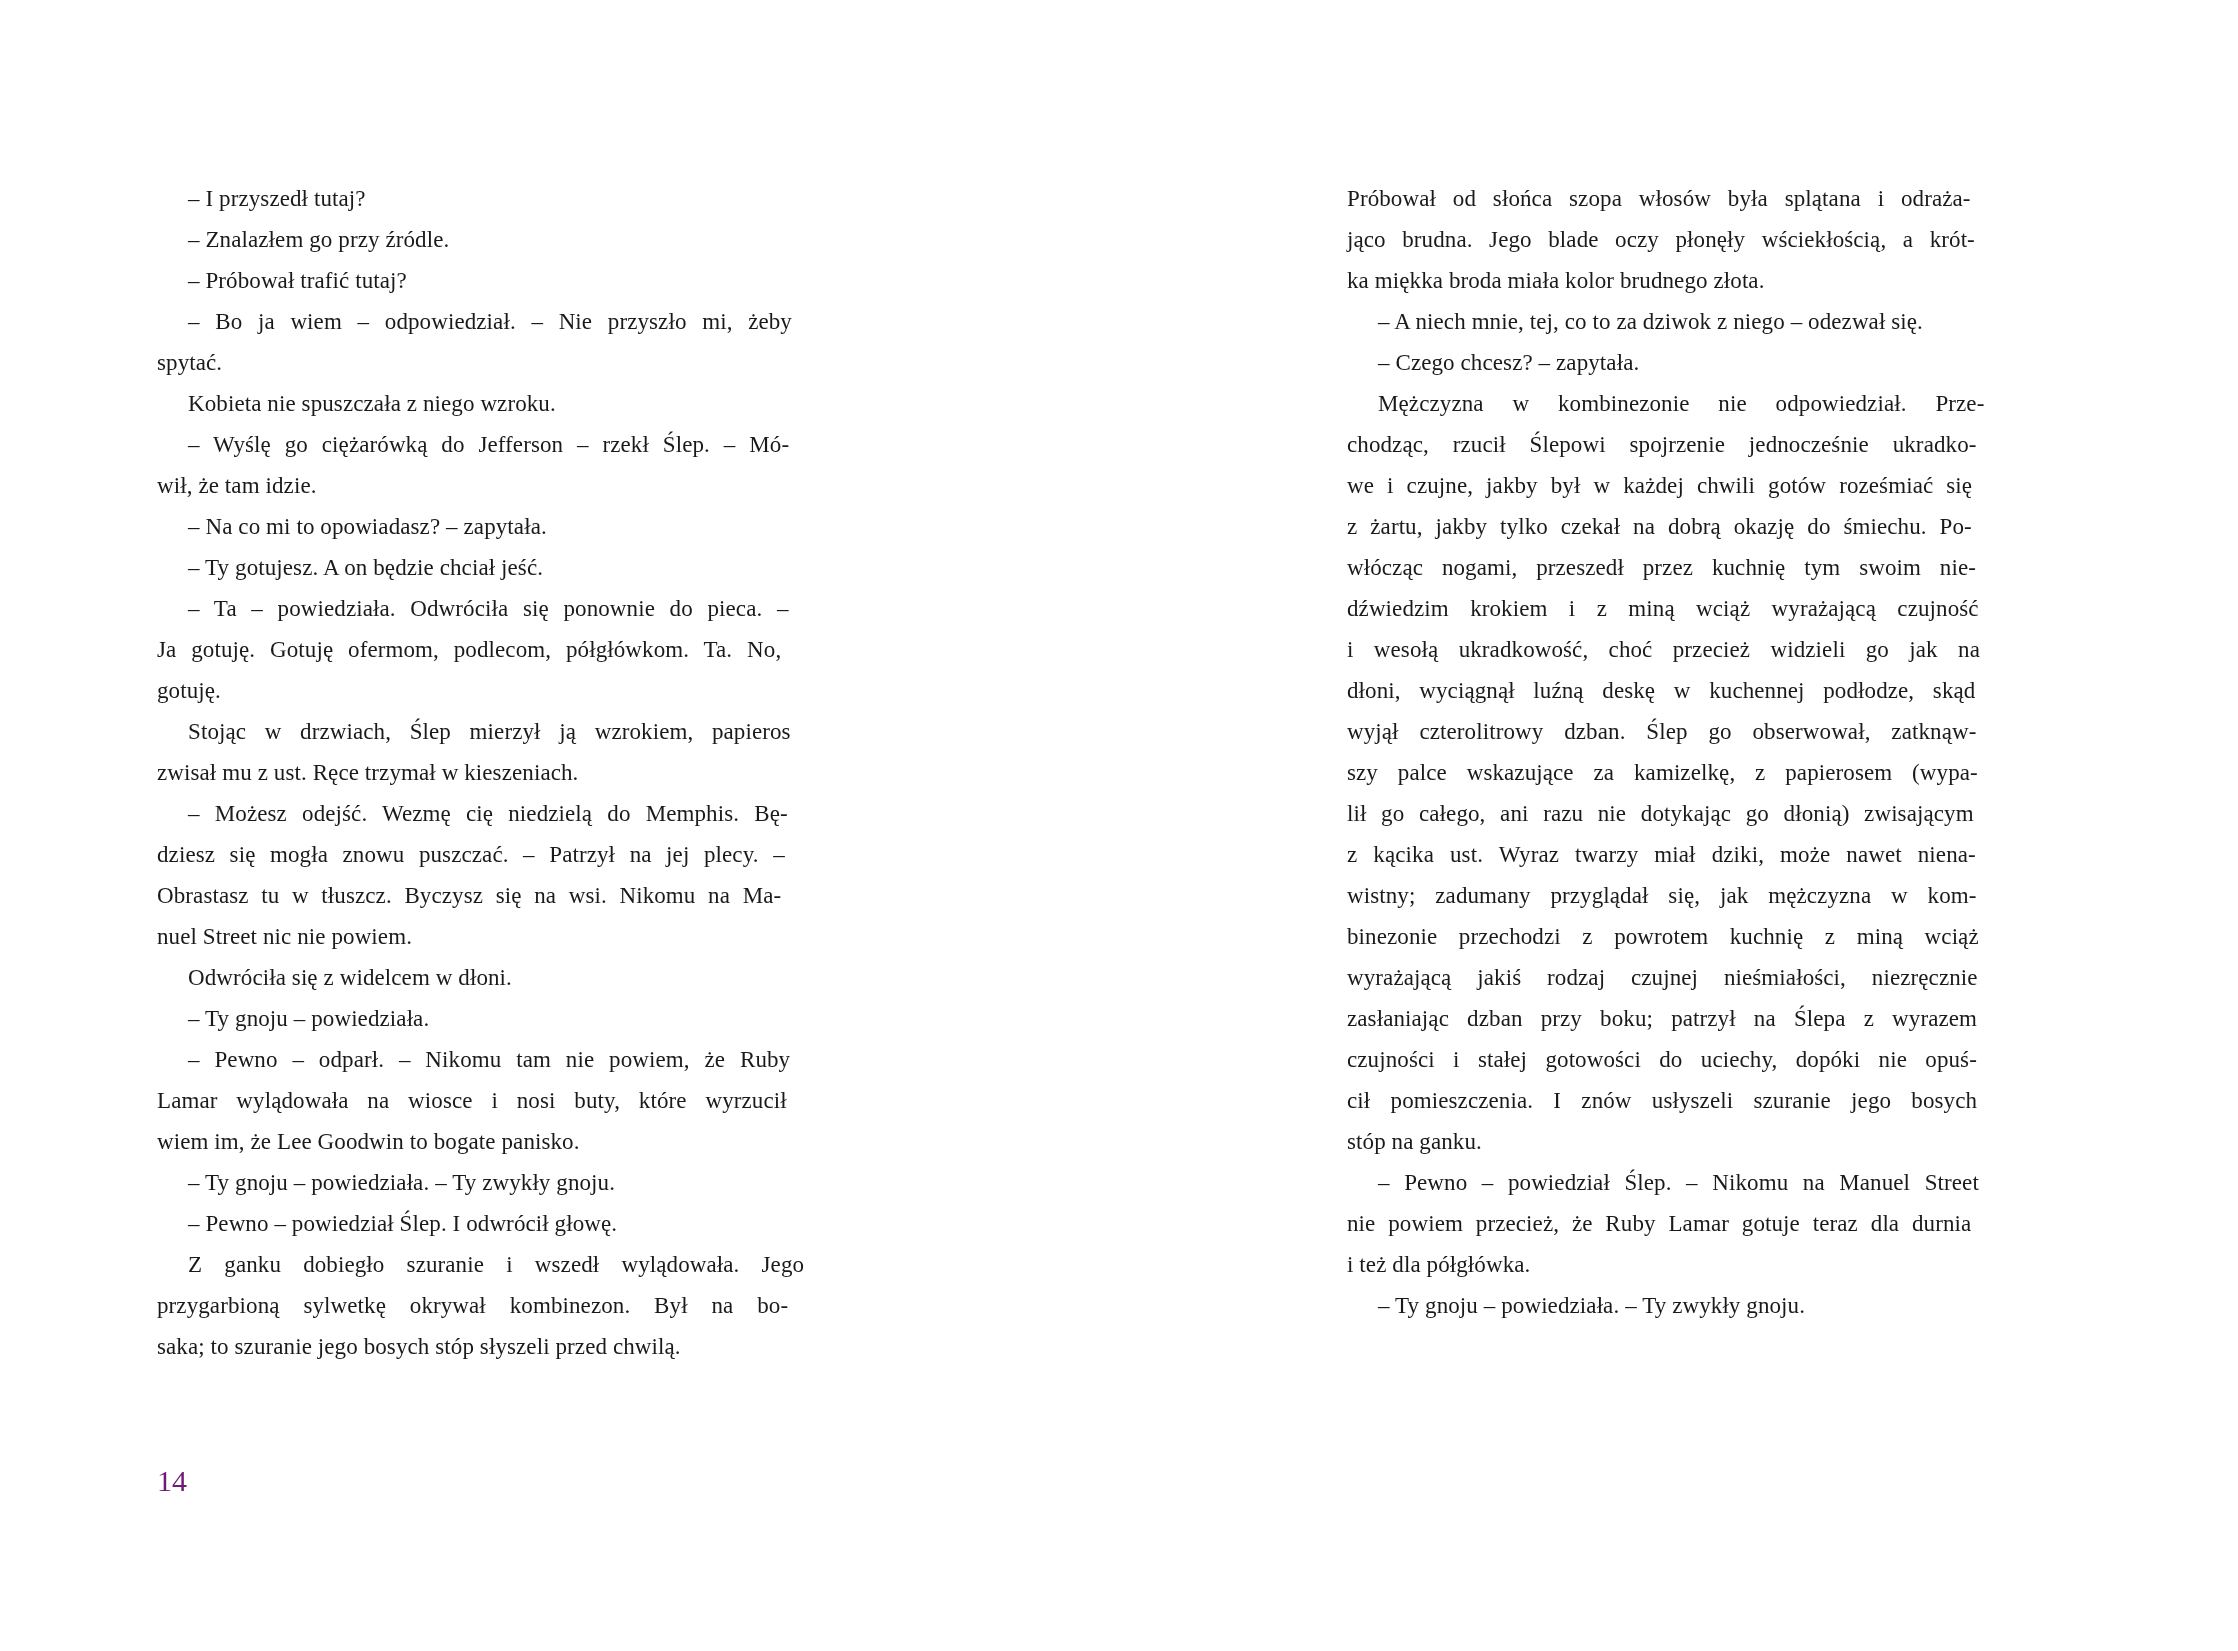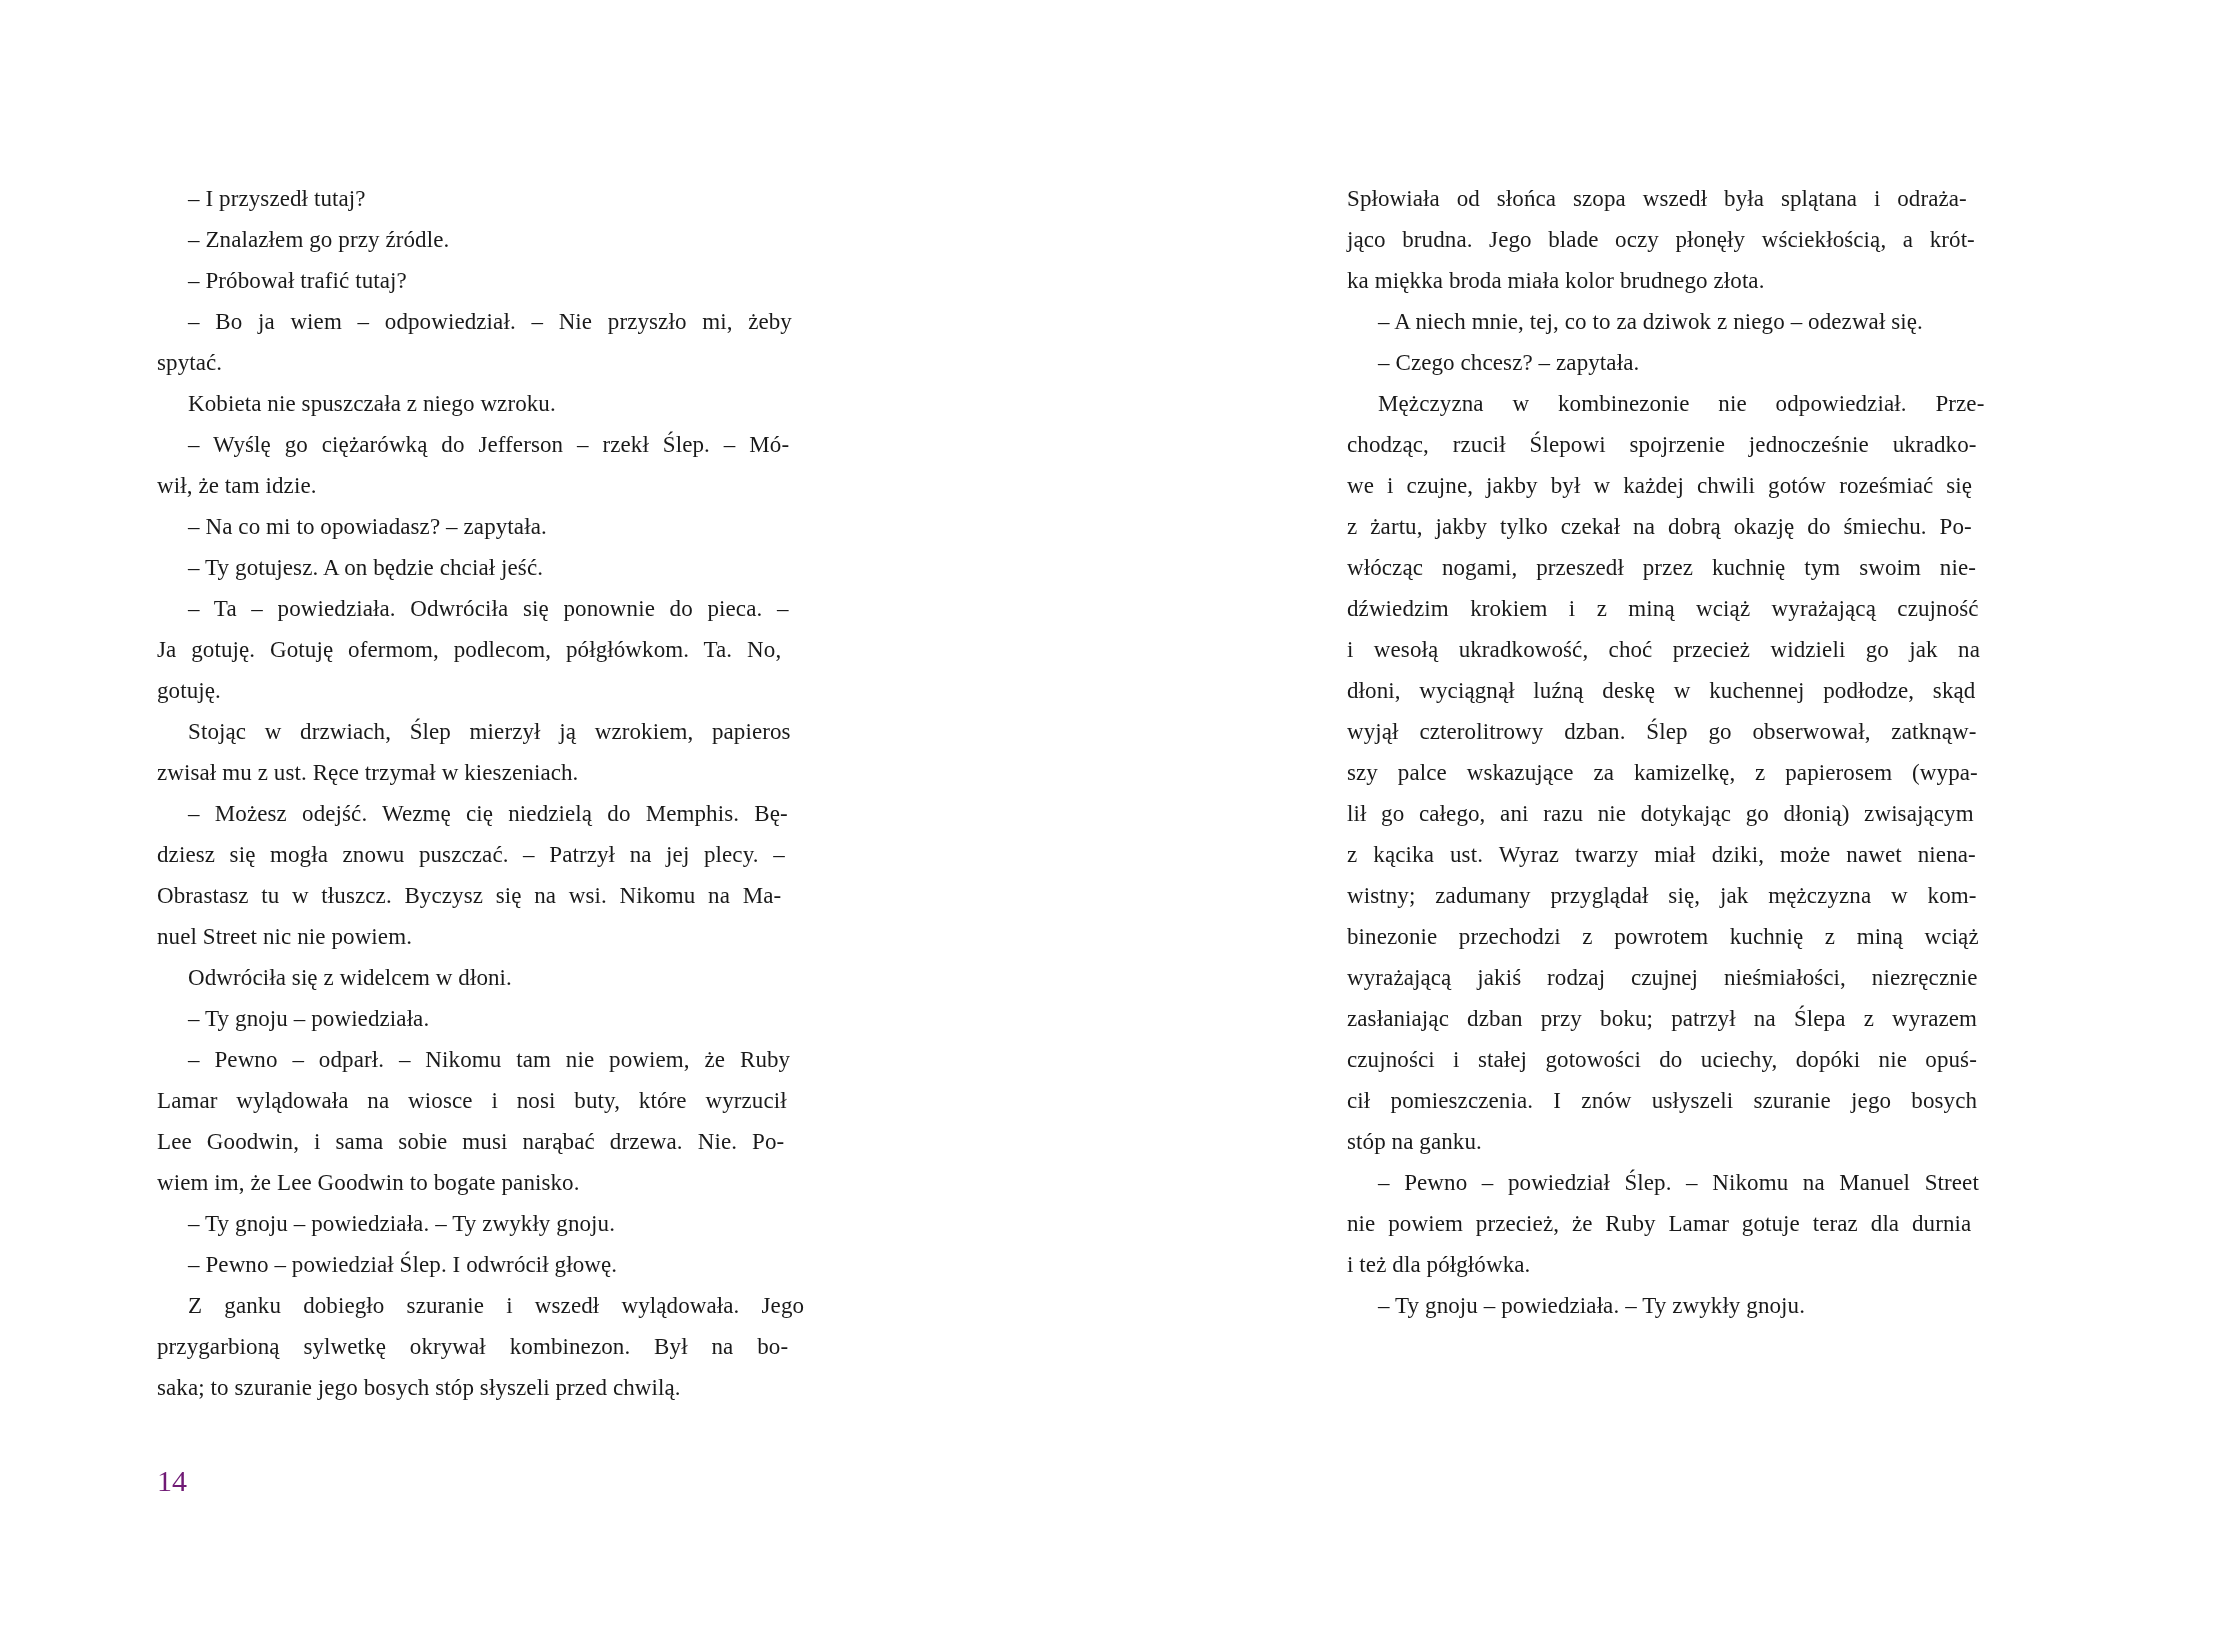--- a/index.html
+++ b/index.html
@@ -64,30 +64,29 @@
       <div class="line ind"><span style="word-spacing: 12.8px;">Stojąc w drzwiach, Ślep mierzył ją wzrokiem, papieros</span></div>
       <div class="line"><span>zwisał mu z ust. Ręce trzymał w kieszeniach.</span></div>
       <div class="line ind"><span style="word-spacing: 9.3px;">– Możesz odejść. Wezmę cię niedzielą do Memphis. Bę-</span></div>
       <div class="line"><span style="word-spacing: 8.7px;">dziesz się mogła znowu puszczać. – Patrzył na jej plecy. –</span></div>
       <div class="line"><span style="word-spacing: 6.8px;">Obrastasz tu w tłuszcz. Byczysz się na wsi. Nikomu na Ma-</span></div>
       <div class="line"><span>nuel Street nic nie powiem.</span></div>
       <div class="line ind"><span>Odwróciła się z widelcem w dłoni.</span></div>
       <div class="line ind"><span>– Ty gnoju – powiedziała.</span></div>
       <div class="line ind"><span style="word-spacing: 9px;">– Pewno – odparł. – Nikomu tam nie powiem, że Ruby</span></div>
       <div class="line"><span style="word-spacing: 13px;">Lamar wylądowała na wiosce i nosi buty, które wyrzucił</span></div>
-      <div class="line"><span style="word-spacing: 9.2px;">Lee Goodwin, i sama sobie musi narąbać drzewa. Nie. Po-</span></div>
       <div class="line"><span>wiem im, że Lee Goodwin to bogate panisko.</span></div>
       <div class="line ind"><span>– Ty gnoju – powiedziała. – Ty zwykły gnoju.</span></div>
       <div class="line ind"><span>– Pewno – powiedział Ślep. I odwrócił głowę.</span></div>
       <div class="line ind"><span style="word-spacing: 16.3px;">Z ganku dobiegło szuranie i wszedł wylądowała. Jego</span></div>
       <div class="line"><span style="word-spacing: 18px;">przygarbioną sylwetkę okrywał kombinezon. Był na bo-</span></div>
       <div class="line"><span>saka; to szuranie jego bosych stóp słyszeli przed chwilą.</span></div>
     </div>
   <div class="col col-right" id="col-right">
-      <div class="line"><span style="word-spacing: 11px;">Spłowiała od słońca szopa wszedł była splątana i odraża-</span></div>
+      <div class="line"><span style="word-spacing: 11px;">Próbował od słońca szopa włosów była splątana i odraża-</span></div>
       <div class="line"><span style="word-spacing: 10.7px;">jąco brudna. Jego blade oczy płonęły wściekłością, a krót-</span></div>
       <div class="line"><span>ka miękka broda miała kolor brudnego złota.</span></div>
       <div class="line ind"><span>– A niech mnie, tej, co to za dziwok z niego – odezwał się.</span></div>
       <div class="line ind"><span>– Czego chcesz? – zapytała.</span></div>
       <div class="line ind"><span style="word-spacing: 23px;">Mężczyzna w kombinezonie nie odpowiedział. Prze-</span></div>
       <div class="line"><span style="word-spacing: 18px;">chodząc, rzucił Ślepowi spojrzenie jednocześnie ukradko-</span></div>
       <div class="line"><span style="word-spacing: 7.2px;">we i czujne, jakby był w każdej chwili gotów roześmiać się</span></div>
       <div class="line"><span style="word-spacing: 7.1px;">z żartu, jakby tylko czekał na dobrą okazję do śmiechu. Po-</span></div>
       <div class="line"><span style="word-spacing: 13px;">włócząc nogami, przeszedł przez kuchnię tym swoim nie-</span></div>
       <div class="line"><span style="word-spacing: 15.5px;">dźwiedzim krokiem i z miną wciąż wyrażającą czujność</span></div>

